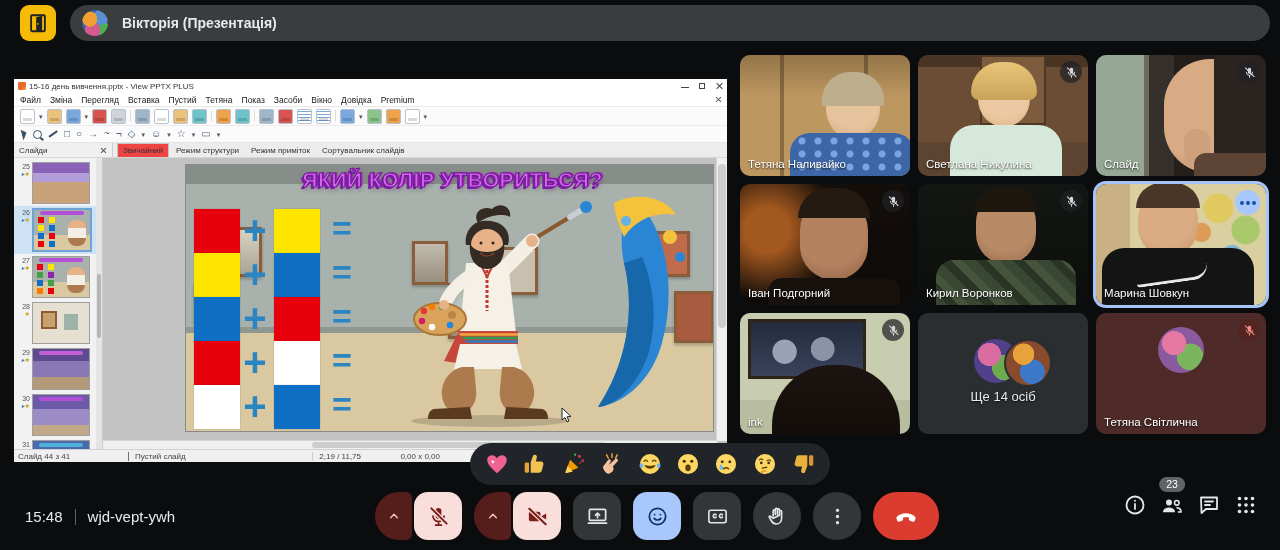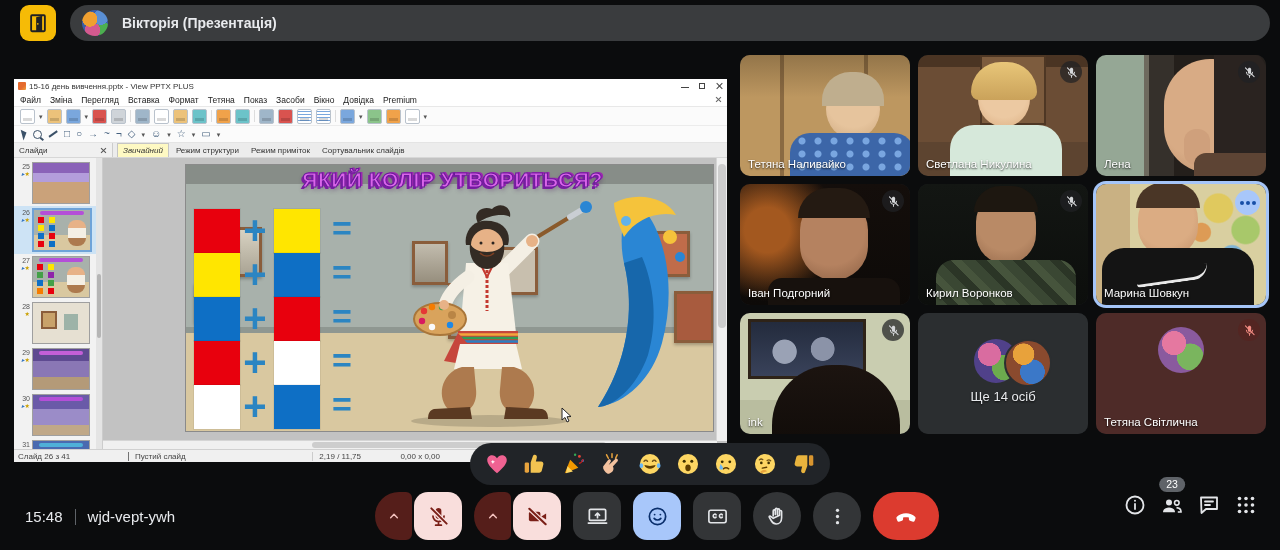--- a/index.html
+++ b/index.html
@@ -50,21 +50,21 @@
   .zoom-ic::after{content:"";position:absolute;left:6px;top:7px;width:4px;height:1.5px;background:#3b5168;transform:rotate(40deg);}
   .line-ic{width:10px;height:1.5px;background:#3b5168;transform:rotate(-35deg);}
   .prow-tabs{height:14px;display:flex;background:#ececec;border-bottom:1px solid #d7d7d7;}
   .panel-head{width:88px;flex:0 0 88px;display:flex;align-items:center;justify-content:space-between;
               padding:0 5px;font-size:8px;color:#333;background:#f0f0f0;border-right:1px solid #ccc;}
   .px{width:7px;height:7px;position:relative;cursor:pointer;}
   .px::before,.px::after{content:"";position:absolute;left:3px;top:0;bottom:0;width:1px;background:#555;}
   .px::before{transform:rotate(45deg);} .px::after{transform:rotate(-45deg);}
   .vtabs{display:flex;align-items:stretch;font-size:8px;color:#333;gap:2px;padding-left:4px;}
   .vt{display:flex;align-items:center;padding:0 5px;cursor:pointer;white-space:nowrap;}
-  .vt.active{background:#fef9c3;border:1px solid #c5c5c5;border-bottom:none;font-style:italic;}
+  .vt.active{background:#ef4444;border:1px solid #c5c5c5;border-bottom:none;}
   .pbody{flex:1;display:flex;min-height:0;}
   .slides-panel{width:88px;flex:0 0 88px;background:#f2f2f2;border-right:1px solid #ccc;position:relative;
                 padding-top:2px;overflow:hidden;}
   .trow{display:flex;align-items:flex-start;padding:2px 2px 2px 0;}
   .trow.sel{background:#cde3f5;}
   .tmeta{width:16px;flex:0 0 16px;text-align:right;padding-right:2px;font-size:7px;color:#555;line-height:9px;}
   .tstars{display:block;color:#caa002;font-size:6px;line-height:7px;}
   .thand{color:#3a78c2;}
   .thumb{width:56px;height:40px;border:1px solid #9f9f9f;position:relative;overflow:hidden;background:#fff;cursor:pointer;}
   .trow.sel .thumb{border:2px solid #6fa3d8;}
@@ -260,21 +260,21 @@
         <span class="wb min"></span>
         <span class="wb max"></span>
         <span class="wb cls"></span>
       </span>
     </div>
     <div class="pmenu">
       <span class="mi">Файл</span>
       <span class="mi">Зміна</span>
       <span class="mi">Перегляд</span>
       <span class="mi">Вставка</span>
-      <span class="mi">Формат</span>
+      <span class="mi">Пустий</span>
       <span class="mi">Тетяна</span>
       <span class="mi">Показ</span>
       <span class="mi">Засоби</span>
       <span class="mi">Вікно</span>
       <span class="mi">Довідка</span>
       <span class="mi">Premium</span>
       <span class="mx"></span>
     </div>
     <div class="ptb1">
       <span class="ti c-white"></span>
@@ -463,21 +463,21 @@
         </div>
         <div class="vscroll">
             <i></i>
           </div>
         <div class="hscroll">
             <i></i>
           </div>
       </div>
     </div>
     <div class="pstatus">
-      <span class="st pos">Слайд 26 з 41</span>
+      <span class="st pos">Слайд 44 з 41</span>
       <span class="st lay">Пустий слайд</span>
       <span class="st cur">2,19 / 11,75</span>
       <span class="st siz">0,00 x 0,00</span>
       <span class="st lang">Українська</span>
       <span class="zfit"></span>
       <span class="zminus">−</span>
       <span class="zslider">
           <i></i>
         </span>
       <span class="zplus">+</span>
@@ -512,21 +512,21 @@
           <i class="head"></i>
           <i class="body"></i>
         </div>
       <div class="mb">
         <svg viewBox="0 0 24 24">
             <path d="M12 14.5c1.7 0 3-1.3 3-3V6c0-1.7-1.3-3-3-3S9 4.3 9 6v5.5c0 1.7 1.3 3 3 3z" fill="currentColor"></path>
             <path d="M6.2 11.5a5.8 5.8 0 0 0 11.6 0M12 17.5V21" stroke="currentColor" stroke-width="1.8" fill="none" stroke-linecap="round"></path>
             <path d="M4.5 3.5l16 16" stroke="currentColor" stroke-width="2" stroke-linecap="round"></path>
           </svg>
       </div>
-      <span class="nm">Лена</span>
+      <span class="nm">Слайд</span>
     </div>
     <div class="tile p4 v4">
       <div class="vid">
           <i class="head"></i>
           <i class="body"></i>
         </div>
       <div class="mb">
         <svg viewBox="0 0 24 24">
             <path d="M12 14.5c1.7 0 3-1.3 3-3V6c0-1.7-1.3-3-3-3S9 4.3 9 6v5.5c0 1.7 1.3 3 3 3z" fill="currentColor"></path>
             <path d="M6.2 11.5a5.8 5.8 0 0 0 11.6 0M12 17.5V21" stroke="currentColor" stroke-width="1.8" fill="none" stroke-linecap="round"></path>

